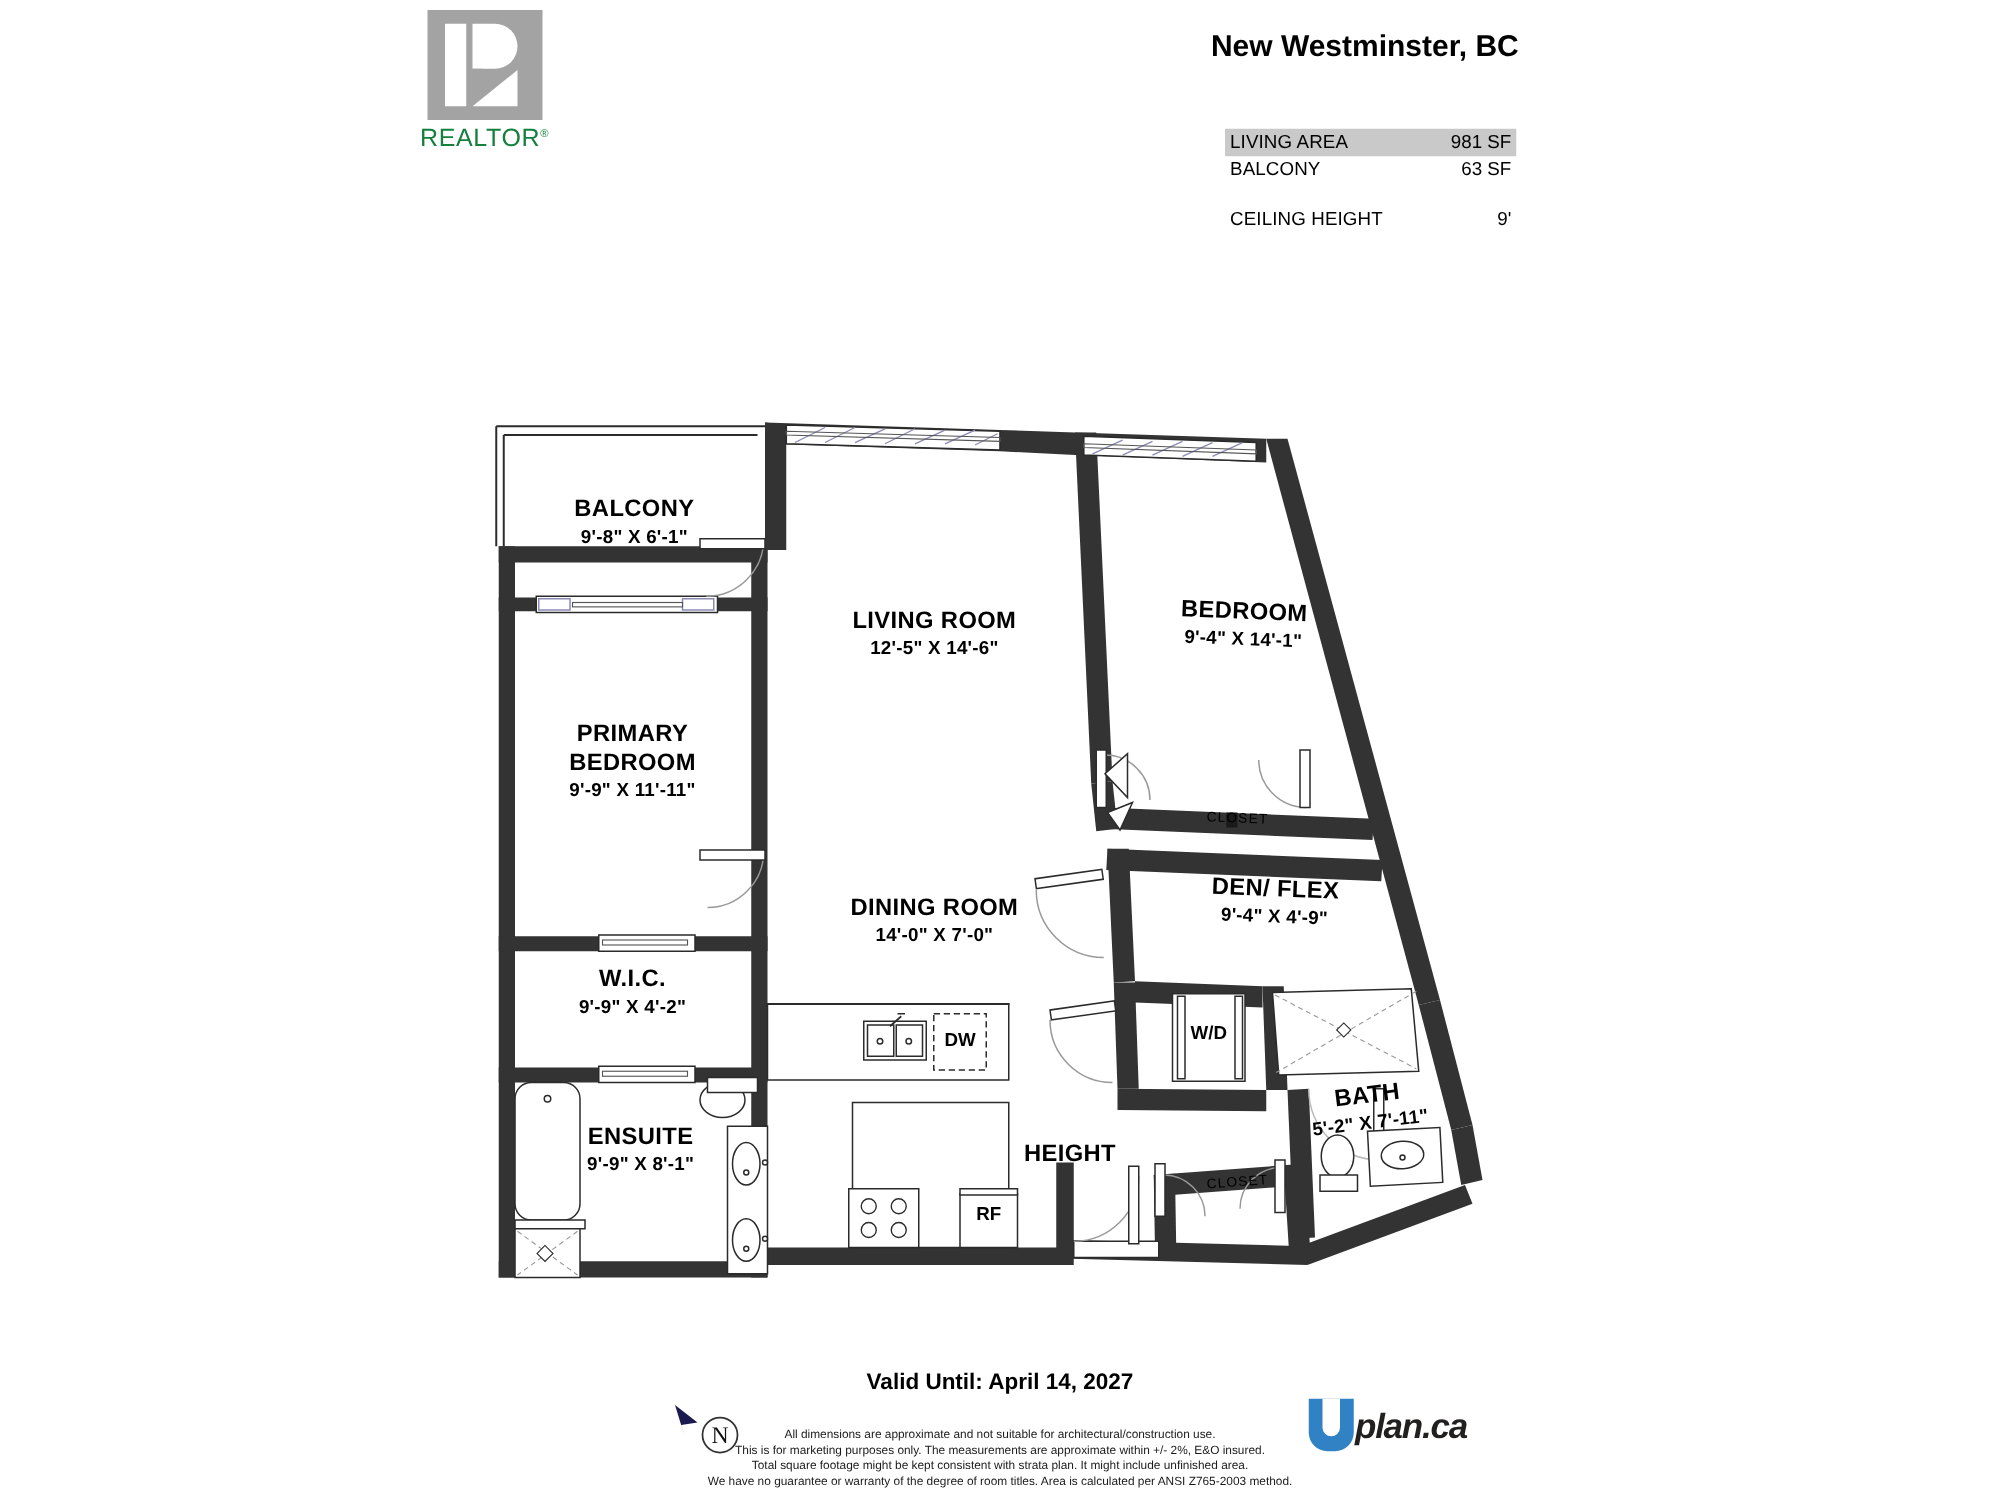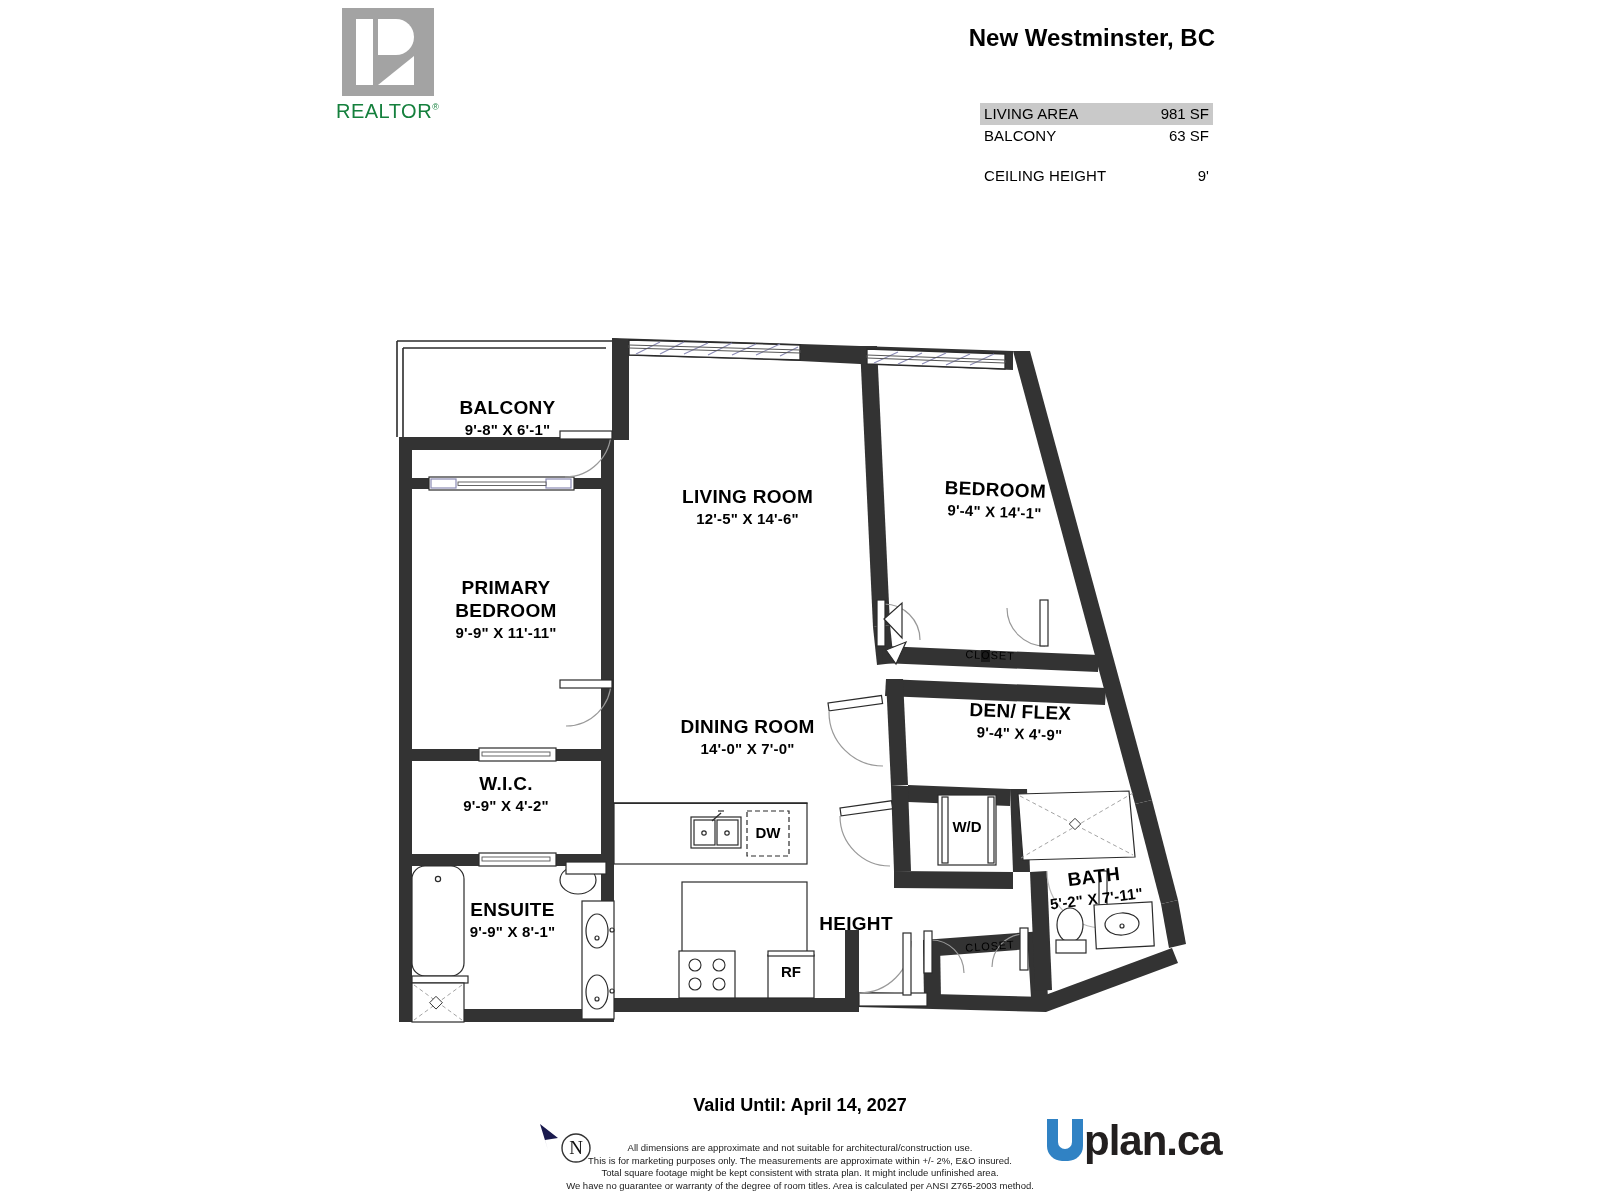--- a/index.html
+++ b/index.html
@@ -127,23 +127,24 @@
     position: relative;
     margin-right: 1px;
   }
   #uplan .ubox::after {
     content: "";
     position: absolute; left: 11px; top: 0px;
     width: 14px; height: 30px; background: #ffffff;
     border-radius: 0 0 7px 7px;
   }
   #uplan .utxt {
-    font-size: 42px; font-weight: bold;
+    font-size: 28px; font-weight: bold;
     color: #221f1f; line-height: 40px;
     letter-spacing: -1px;
+    font-style: italic;
   }
 </style>
 </head>
 <body>
 
 <div id="page">
 
   <div id="realtor-logo">
     <div id="realtor-mark">
       <div class="rbar"></div>

